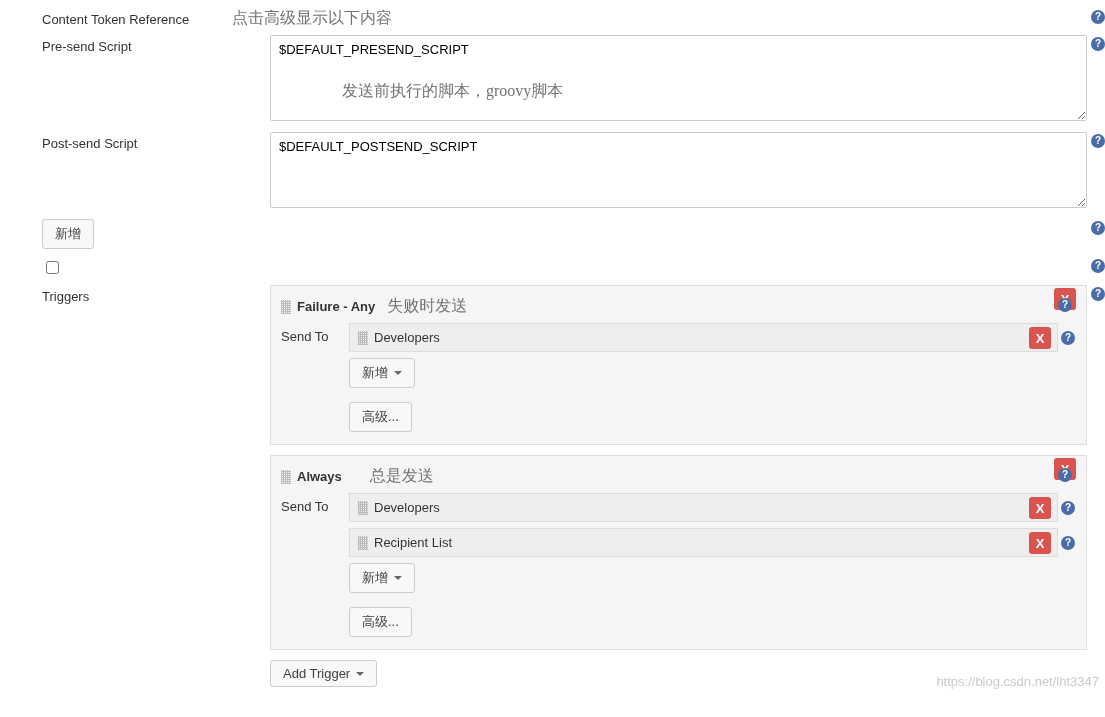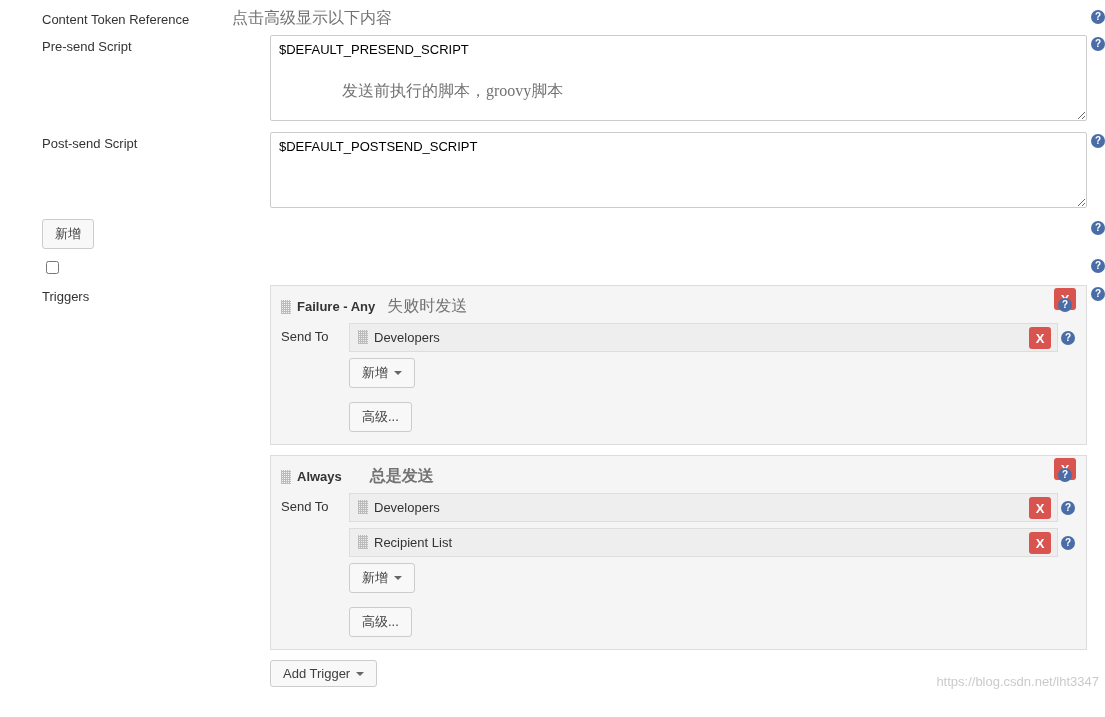--- a/index.html
+++ b/index.html
@@ -135,20 +135,21 @@
     }
     .sendto-body {
       flex: 1;
     }
     .recipient-row {
       background: #eee;
       border: 1px solid #ddd;
       padding: 6px 8px;
       margin-bottom: 6px;
       display: flex;
+      align-items: center;
       gap: 6px;
       position: relative;
       font-size: 13px;
     }
     .recipient-x { right: 6px; top: 50%; transform: translateY(-50%); }
     .recipient-help {
       position: absolute;
       right: -18px;
       top: 50%;
       transform: translateY(-50%);
@@ -278,21 +279,21 @@
         </div>
       </div>
 
       
       <div class="trigger-box" style="padding-right:28px;">
         <button class="x-btn trigger-x">X</button>
         <span class="trigger-inner-help">?</span>
         <div class="trigger-header">
           <span class="drag-handle"></span>
           <span>Always</span>
-          <span class="red-annot" style="position:static; margin-left:22px; font-weight:bold;">总是发送</span>
+          <span class="red-annot" style="position:static; margin-left:22px; font-weight:normal;">总是发送</span>
         </div>
         <div class="trigger-inner">
           <div class="sendto-label">Send To</div>
           <div class="sendto-body">
             <div class="recipient-row">
               <span class="drag-handle"></span>
               <span>Developers</span>
               <button class="x-btn recipient-x">X</button>
               <span class="recipient-help">?</span>
             </div>

